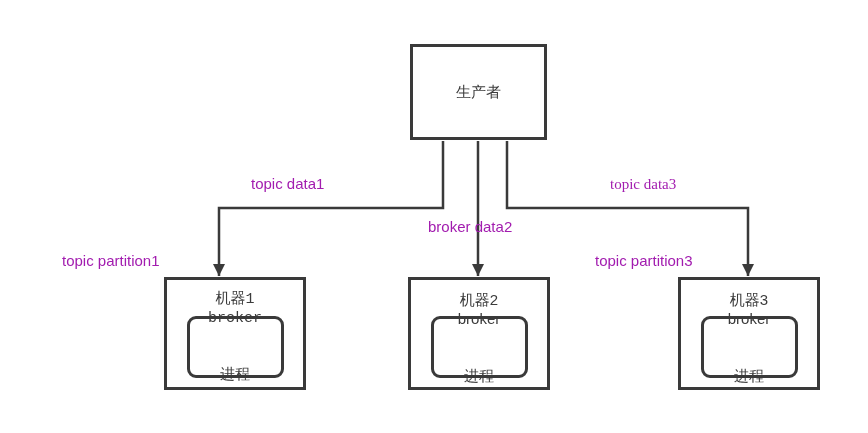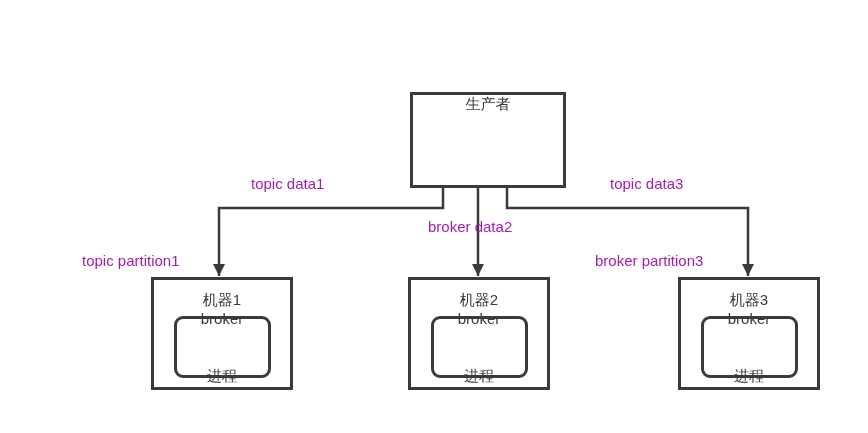--- a/index.html
+++ b/index.html
@@ -33,36 +33,36 @@
   }
   .box {
     position: absolute;
     box-sizing: border-box;
     border: 3px solid #3a3a3a;
     background: #ffffff;
   }
   .producer-box {
     left: 410px;
     top: 44px;
-    width: 156px;
+    width: 137px;
     height: 96px;
     display: flex;
+    align-items: center;
     justify-content: center;
     font-size: 15px;
-    margin-top: 48px;
   }
   .machine-box {
     top: 277px;
     width: 142px;
     height: 113px;
     display: flex;
     flex-direction: column;
     align-items: center;
   }
-  .machine-1 { left: 151px; }
+  .machine-1 { left: 164px; font-family: Liberation Mono, monospace; }
   .machine-2 { left: 408px; }
   .machine-3 { left: 678px; }
   .machine-title {
     margin-top: 11px;
     font-size: 15px;
     line-height: 18px;
   }
   .broker-box {
     box-sizing: border-box;
     margin-top: 7px;
@@ -81,22 +81,22 @@
   }
   .flow-label, .partition-label {
     position: absolute;
     font-size: 15px;
     line-height: 18px;
     white-space: nowrap;
     color: #a21caf;
   }
   .lbl-data1 { left: 251px; top: 175px; }
   .lbl-data2 { left: 428px; top: 218px; }
-  .lbl-data3 { left: 610px; top: 175px; }
-  .lbl-part1 { left: 62px;  top: 252px; margin-left: 20px; }
+  .lbl-data3 { left: 610px; top: 175px; font-family: Liberation Serif, serif; }
+  .lbl-part1 { left: 62px;  top: 252px; }
   .lbl-part2 { left: 322px; top: 252px; }
   .lbl-part3 { left: 595px; top: 252px; }
 </style>
 </head>
 <body>
 
 <div class="canvas">
 
   <svg class="arrow-layer" viewBox="0 0 868 433" xmlns="http://www.w3.org/2000/svg">
     <defs>
@@ -111,21 +111,21 @@
 
   <div class="box producer-box">
     <span>生产者</span>
   </div>
 
   <div class="flow-label lbl-data1">topic data1</div>
   <div class="flow-label lbl-data2">broker data2</div>
   <div class="flow-label lbl-data3">topic data3</div>
 
   <div class="partition-label lbl-part1">topic partition1</div>
-  <div class="partition-label lbl-part3">broker partition3</div>
+  <div class="partition-label lbl-part3">topic partition3</div>
 
   <div class="box machine-box machine-1">
     <div class="machine-title">机器1</div>
     <div class="broker-box">
       <span>broker</span>
       <span>进程</span>
     </div>
   </div>
 
   <div class="box machine-box machine-2">

